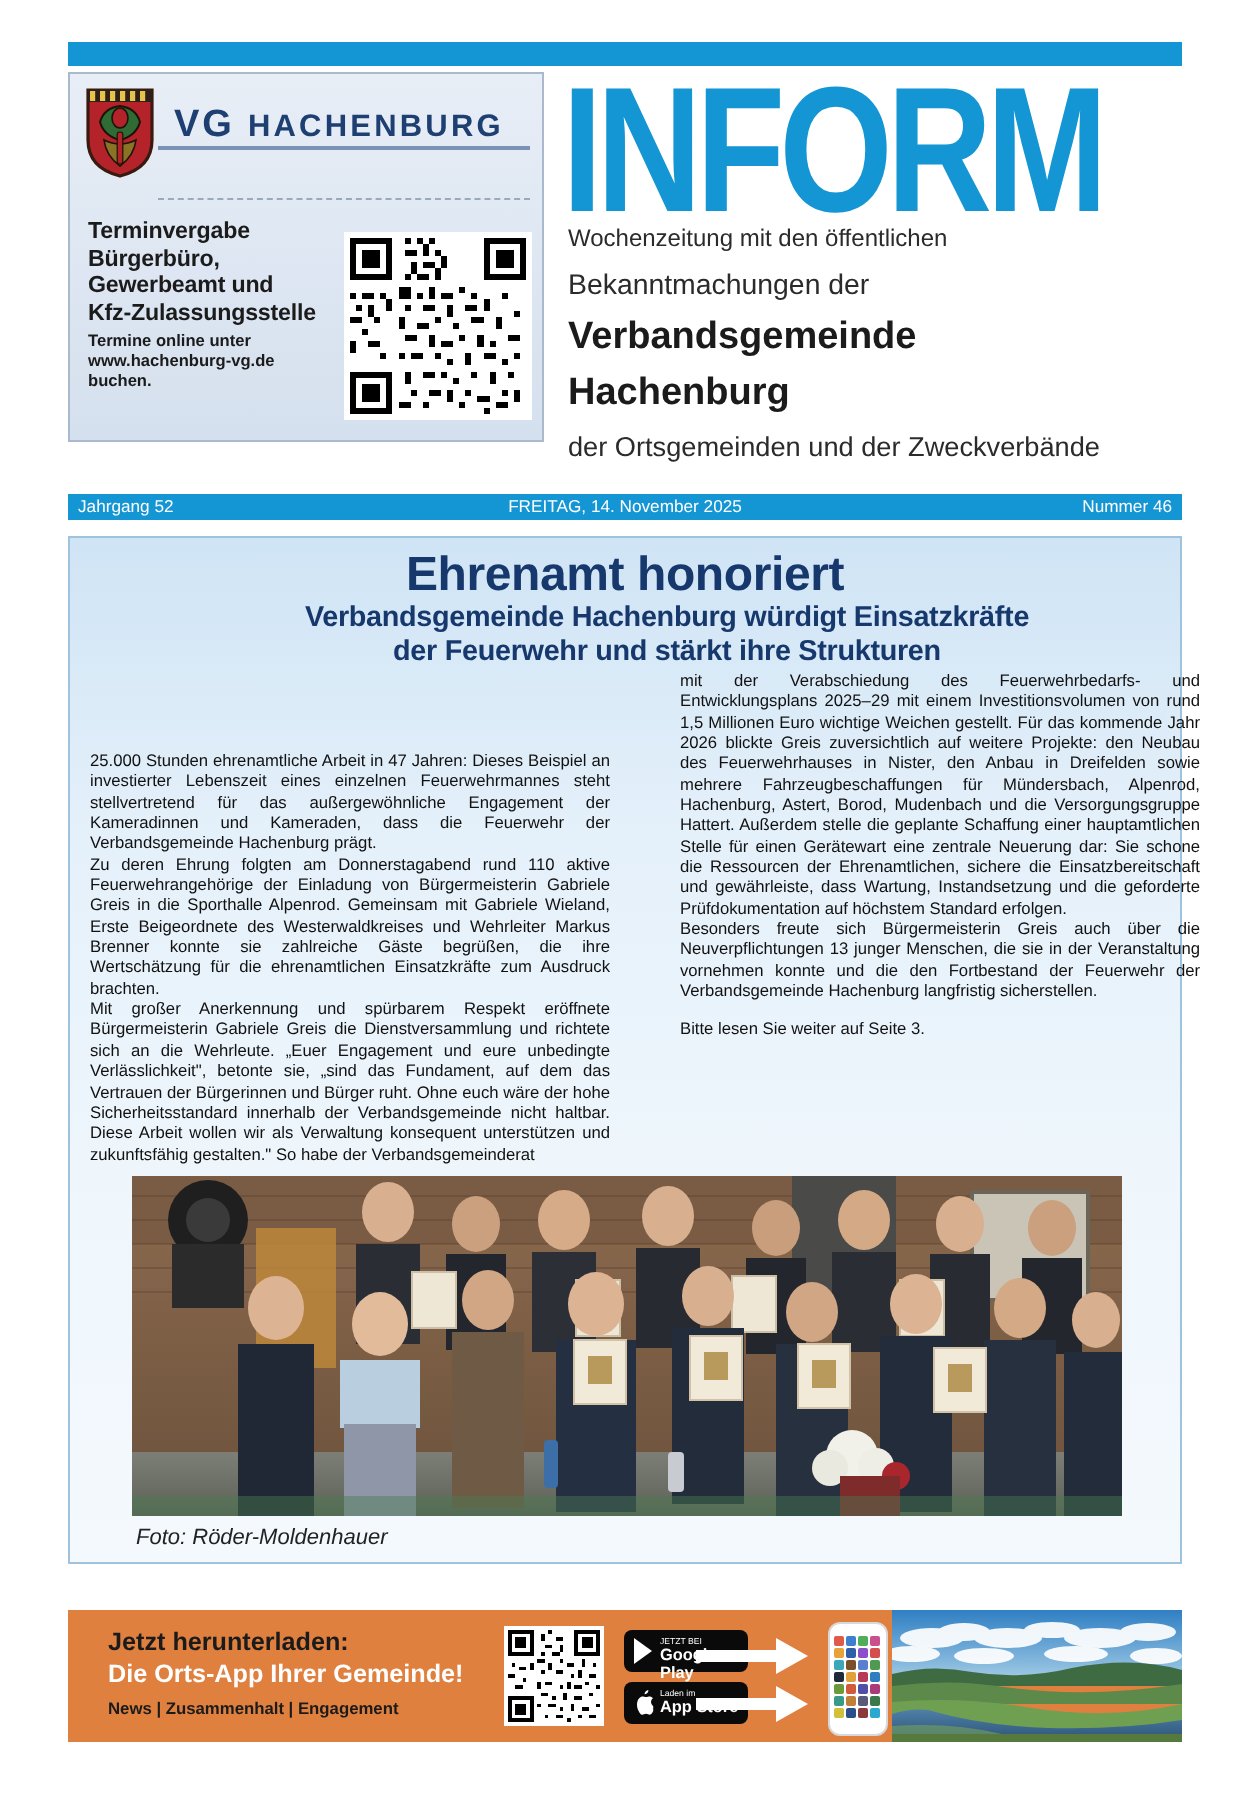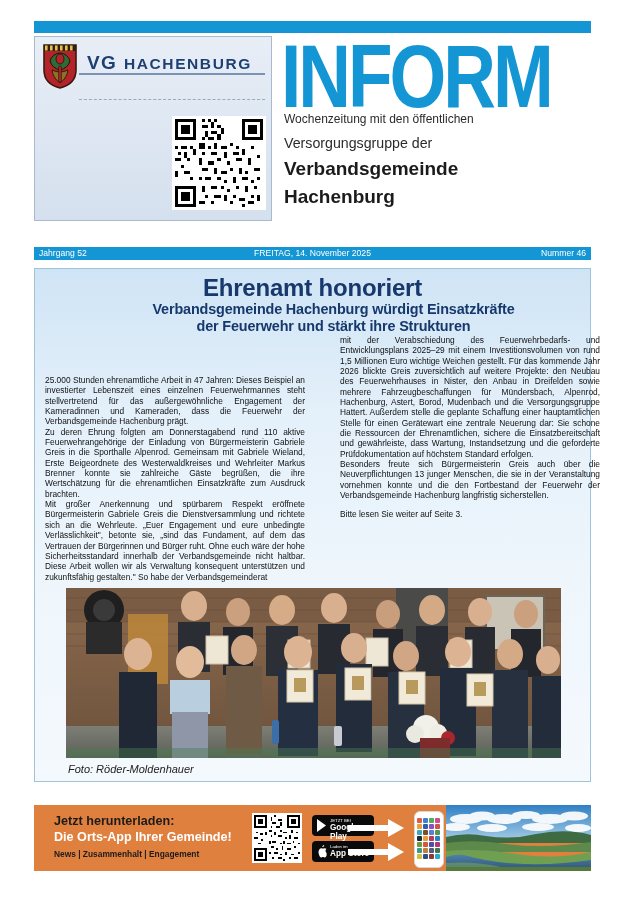--- a/index.html
+++ b/index.html
@@ -122,20 +122,24 @@
           </svg>
         </div>
         <div class="vgname">
           <span>VG</span>
           <span class="small">HACHENBURG</span>
         </div>
       </div>
       <div class="hr1"></div>
       <div class="hr2"></div>
 
+      <div class="termtext">
+        <div class="big" id="svc">Terminvergabe<br>Bürgerbüro,<br>Gewerbeamt und<br>Kfz-Zulassungsstelle</div>
+        <div class="sml" id="svcnote">Termine online unter<br>www.hachenburg-vg.de<br>buchen.</div>
+      </div>
 
       <div class="qr1">
         <svg width="88" height="88" viewBox="0 0 29 29" shape-rendering="crispEdges">
           <rect width="29" height="29" fill="#fff"></rect>
           <g fill="#000">
             <path d="M0 0h7v7h-7z"></path>
               <path d="M22 0h7v7h-7z"></path>
               <path d="M0 22h7v7h-7z"></path>
           </g>
           <g fill="#fff">
@@ -226,23 +230,24 @@
               <rect x="18" y="27" width="1" height="1"></rect>
             <rect x="22" y="28" width="1" height="1"></rect>
               <rect x="24" y="27" width="2" height="1"></rect>
           </g>
         </svg>
       </div>
     </div>
 
     <div class="inform">INFORM</div>
     <div class="mh-l1">Wochenzeitung mit den öffentlichen</div>
-    <div class="mh-l2">Versorgungsgruppe der</div>
+    <div class="mh-l2">Bekanntmachungen der</div>
     <div class="mh-b1">Verbandsgemeinde</div>
     <div class="mh-b2">Hachenburg</div>
+    <div class="mh-l3">der Ortsgemeinden und der Zweckverbände</div>
   </div>
 
   <div class="datebar">
     <span class="l">Jahrgang 52</span>
     <span class="c">FREITAG, 14. November 2025</span>
     <span class="r">Nummer 46</span>
   </div>
 
   <div class="article">
 

